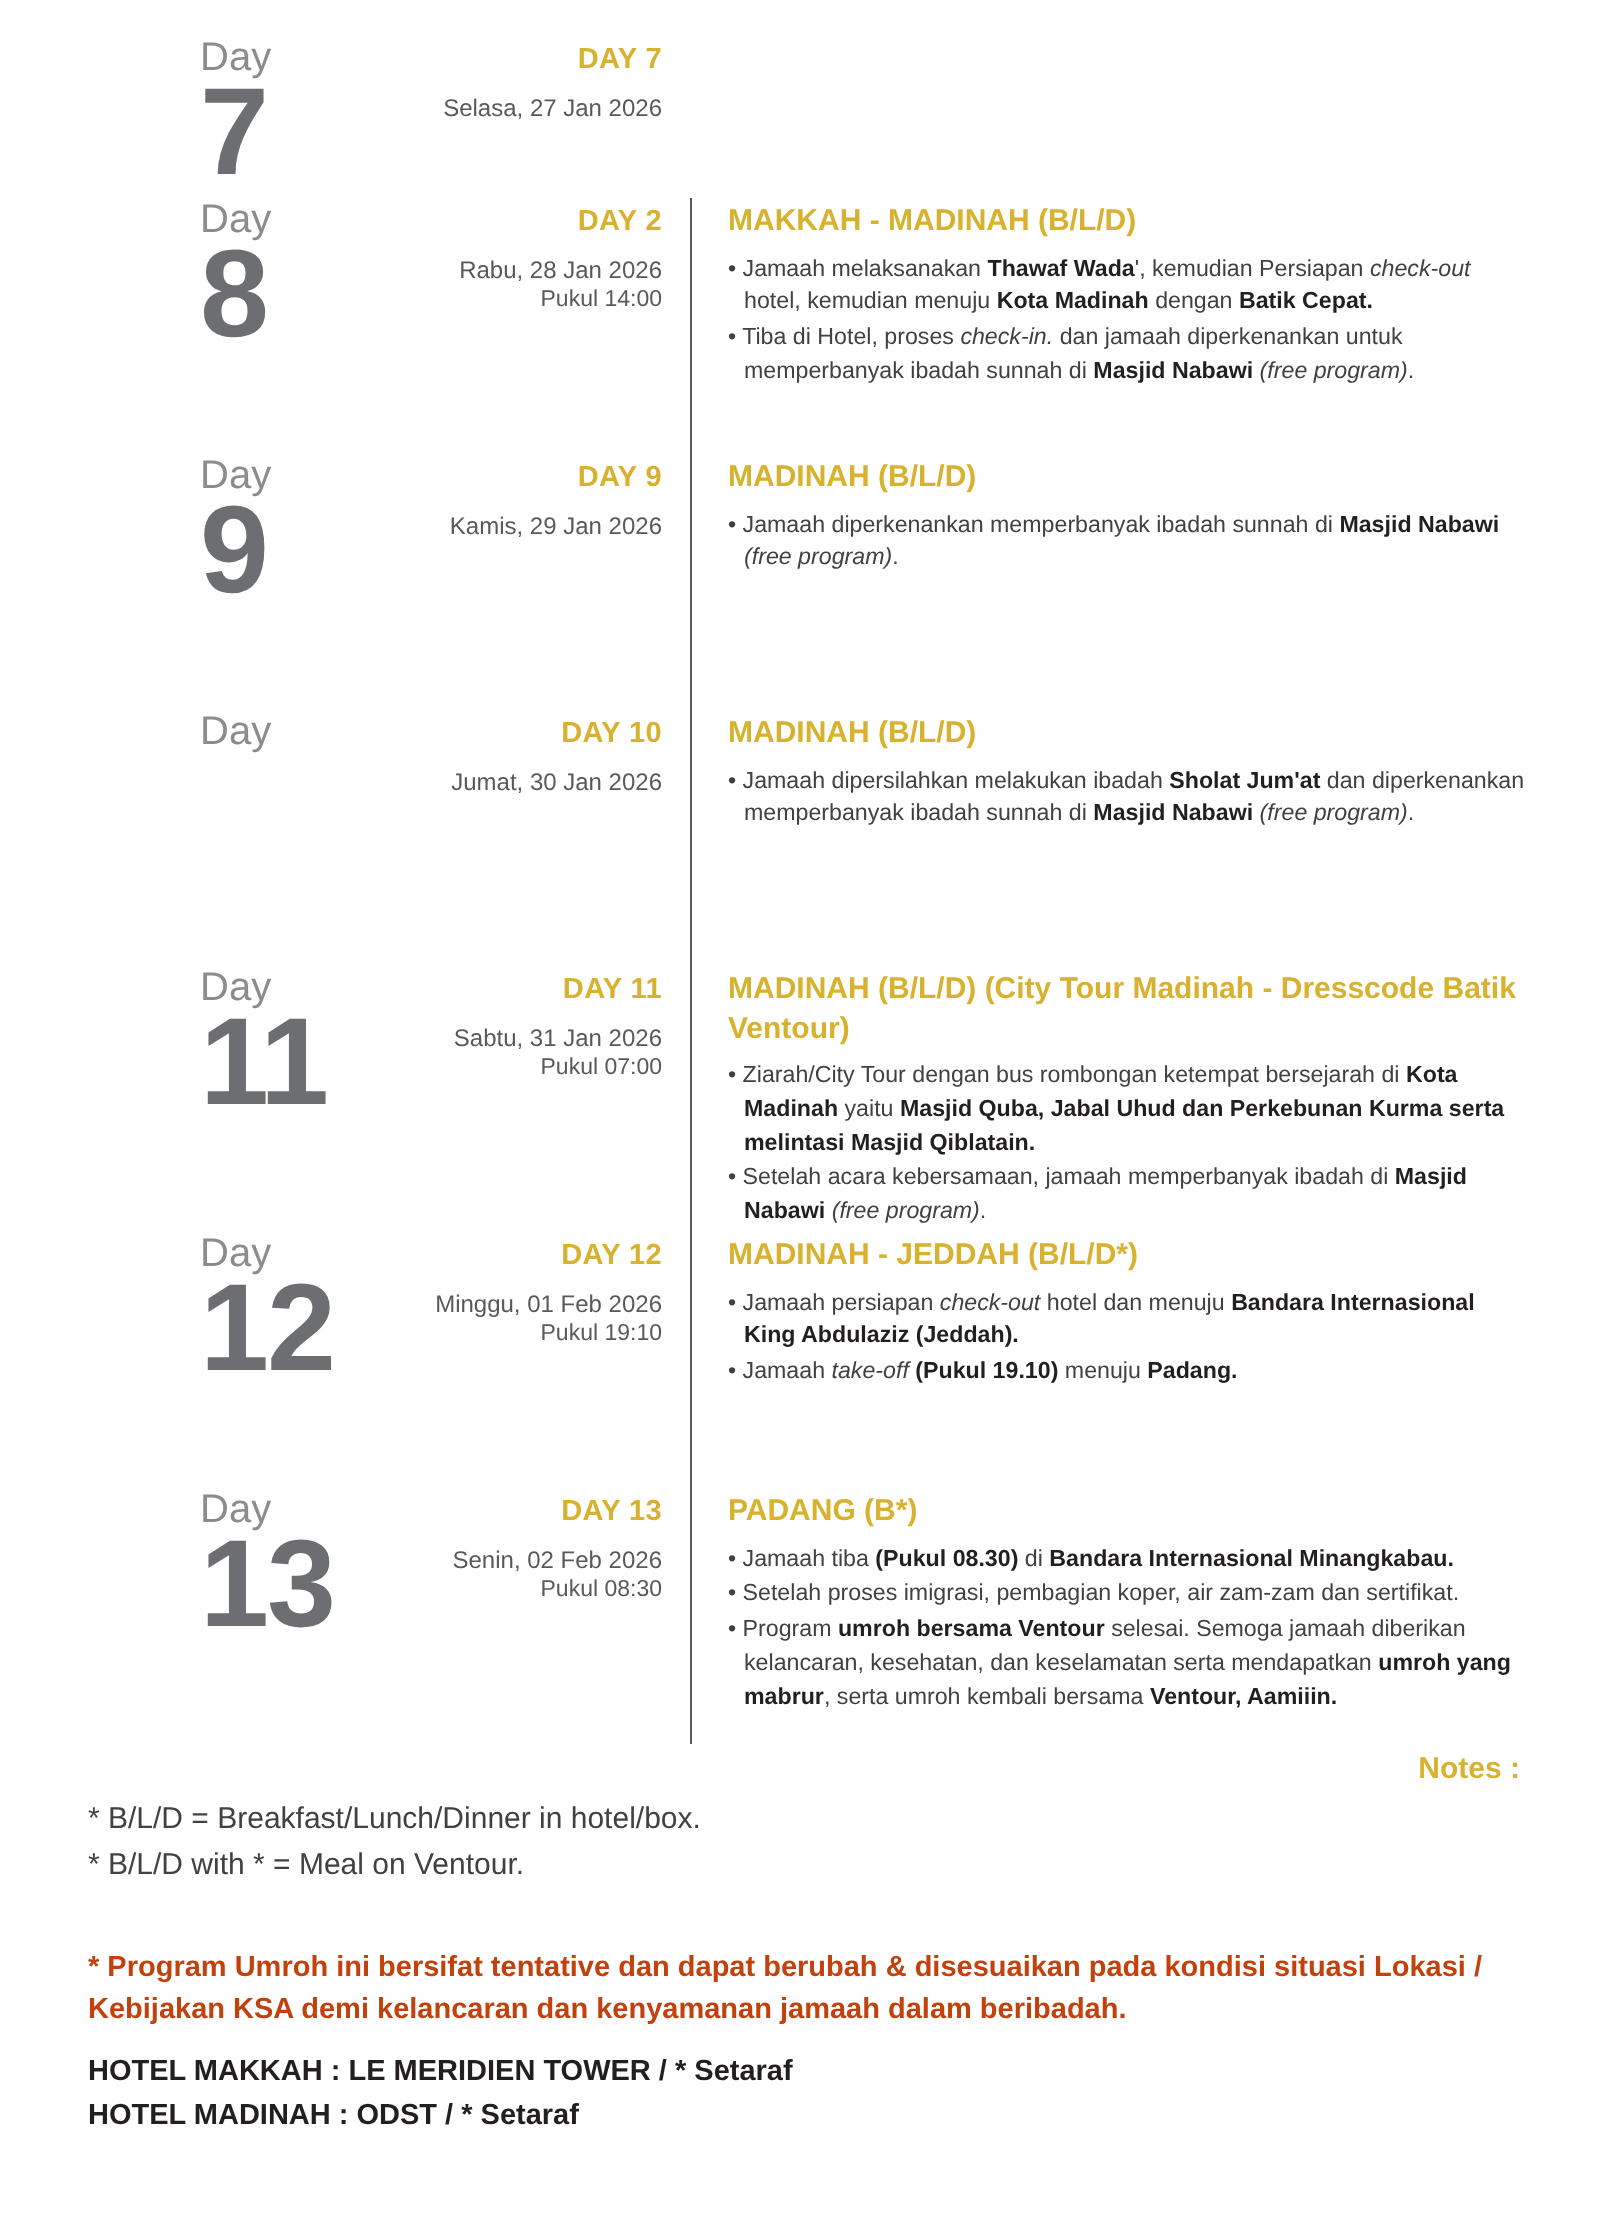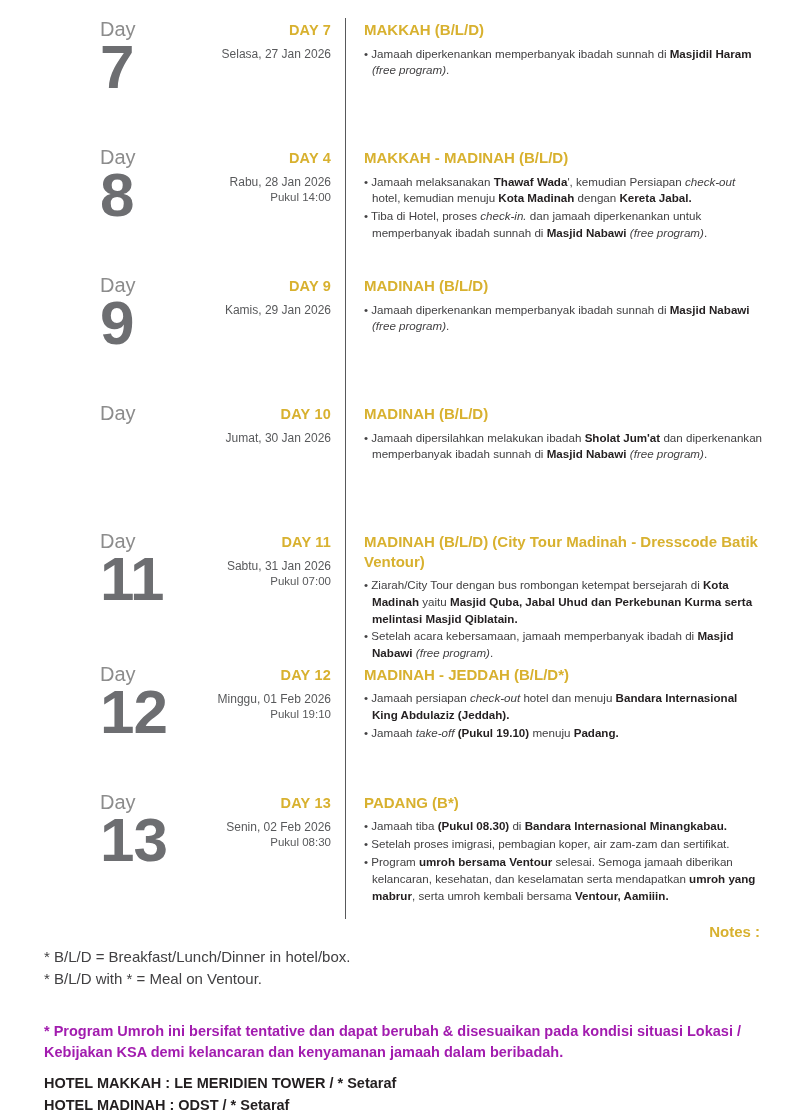--- a/index.html
+++ b/index.html
@@ -118,21 +118,21 @@
   .notes-line {
     font-size: 15px;
     color: #414042;
     line-height: 1.5;
   }
 
   .footer {
     padding: 30px 40px 10px 44px;
   }
   .disclaimer {
-    color: #a21caf;
+    color: #c2410c;
     font-weight: bold;
     font-size: 14.5px;
     line-height: 1.45;
     margin-bottom: 10px;
   }
   .hotel-line {
     font-size: 14.5px;
     font-weight: bold;
     color: #231f20;
     line-height: 1.5;
@@ -144,41 +144,35 @@
 <div class="itinerary">
     <div class="day-row">
       <div class="day-num-col">
         <div class="day-word">Day</div>
         <div class="day-number">7</div>
       </div>
       <div class="day-meta-col">
         <div class="day-label">DAY 7</div>
         <div class="day-date">Selasa, 27 Jan 2026</div>
       </div>
-      <div class="day-content-col">
-        <div class="city-title">MAKKAH (B/L/D)</div>
-        <div class="bullets">
-          <div class="bullet">• Jamaah diperkenankan memperbanyak ibadah sunnah di <b>Masjidil Haram</b> <i>(free program)</i>.</div>
-        </div>
-      </div>
     </div>
     <div class="day-row">
       <div class="day-num-col">
         <div class="day-word">Day</div>
         <div class="day-number">8</div>
       </div>
       <div class="day-meta-col">
-        <div class="day-label">DAY 4</div>
+        <div class="day-label">DAY 2</div>
         <div class="day-date">Rabu, 28 Jan 2026</div>
         <div class="day-time">Pukul 14:00</div>
       </div>
       <div class="day-content-col">
         <div class="city-title">MAKKAH - MADINAH (B/L/D)</div>
         <div class="bullets">
-          <div class="bullet">• Jamaah melaksanakan <b>Thawaf Wada</b>', kemudian Persiapan <i>check-out</i> hotel, kemudian menuju <b>Kota Madinah</b> dengan <b>Kereta Jabal.</b></div>
+          <div class="bullet">• Jamaah melaksanakan <b>Thawaf Wada</b>', kemudian Persiapan <i>check-out</i> hotel, kemudian menuju <b>Kota Madinah</b> dengan <b>Batik Cepat.</b></div>
           <div class="bullet">• Tiba di Hotel, proses <i>check-in.</i> dan jamaah diperkenankan untuk memperbanyak ibadah sunnah di <b>Masjid Nabawi</b> <i>(free program)</i>.</div>
         </div>
       </div>
     </div>
     <div class="day-row">
       <div class="day-num-col">
         <div class="day-word">Day</div>
         <div class="day-number">9</div>
       </div>
       <div class="day-meta-col">

